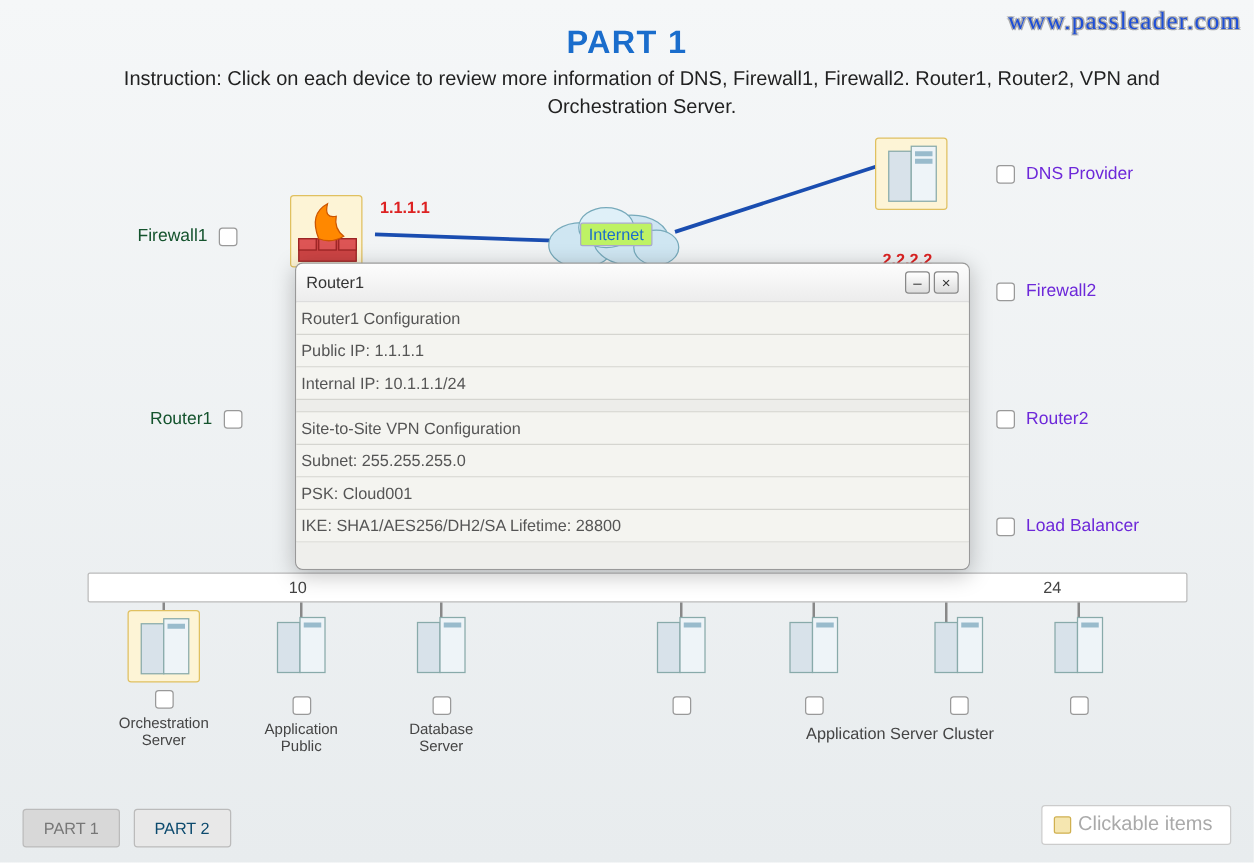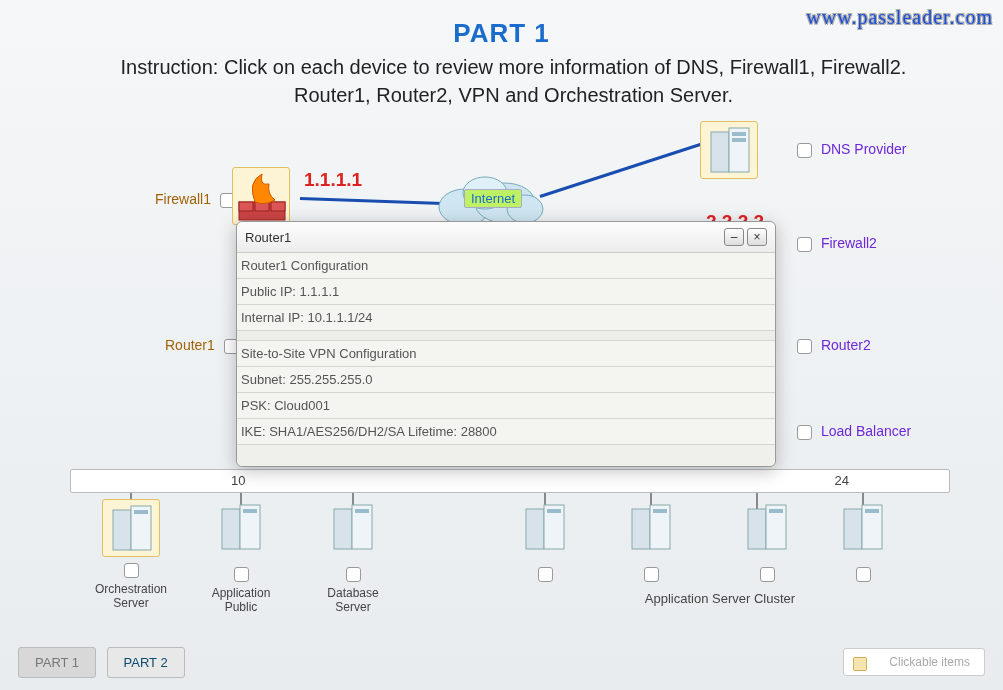--- a/index.html
+++ b/index.html
@@ -25,21 +25,21 @@
       text-align: center;
       color: #1a6dcc;
       font-weight: bold;
       font-size: 26px;
       margin-top: 18px;
       letter-spacing: 1px;
     }
     .instruction {
       text-align: center;
       color: #222;
-      font-size: 20px;
+      font-size: 16px;
       margin-top: 4px;
       line-height: 1.4;
       padding: 0 60px;
       margin-left: 24px;
     }
     .canvas {
       position: relative;
       width: 100%;
       height: 560px;
     }
@@ -93,21 +93,21 @@
       top: 20px;
       font-size: 13px;
       color: #1a6dcc;
       background: #bef264;
       padding: 1px 6px;
       border: 1px solid #aac;
       border-radius: 2px;
     }
     .ip-label {
       position: absolute;
-      font-size: 19px;
+      font-size: 13px;
       color: #d22;
       font-weight: bold;
     }
     .line {
       position: absolute;
       background: #1a4db0;
       height: 3px;
       transform-origin: left center;
     }
     .hbar {
@@ -185,47 +185,46 @@
       color: #0c4a6e;
       font-size: 13px;
       margin-right: 6px;
       cursor: pointer;
     }
     .footer-btn.active { background: #d8d8d8; color: #777; }
     .clickable-pill {
       position: absolute;
       right: 18px;
       bottom: 14px;
-      padding: 6px 14px 6px 45px;
+      padding: 6px 14px 6px 28px;
       border: 1px solid #ccc;
       border-radius: 3px;
       background: #fff;
       color: #aaa;
-      font-size: 12px;
+      font-size: 16px;
     }
     .clickable-pill::before {
       content: "";
       position: absolute;
       left: 9px; top: 8px;
       width: 12px; height: 12px;
       background: #f5e6b0;
       border: 1px solid #d0b050;
       border-radius: 2px;
     }
     .side-label-right {
       position: absolute;
       font-size: 14px;
       color: #6d28d9;
     }
     .side-label-left {
       position: absolute;
       font-size: 14px;
-      color: #a16207;
+      color: #14532d;
       text-align: right;
-      margin-left: 45px;
     }
   </style>
 </head>
 <body>
 
 <div class="watermark">www.passleader.com</div>
 
 <div class="title">PART 1</div>
 <div class="instruction">Instruction: Click on each device to review more information of DNS, Firewall1, Firewall2. Router1, Router2, VPN and Orchestration Server.</div>
 

